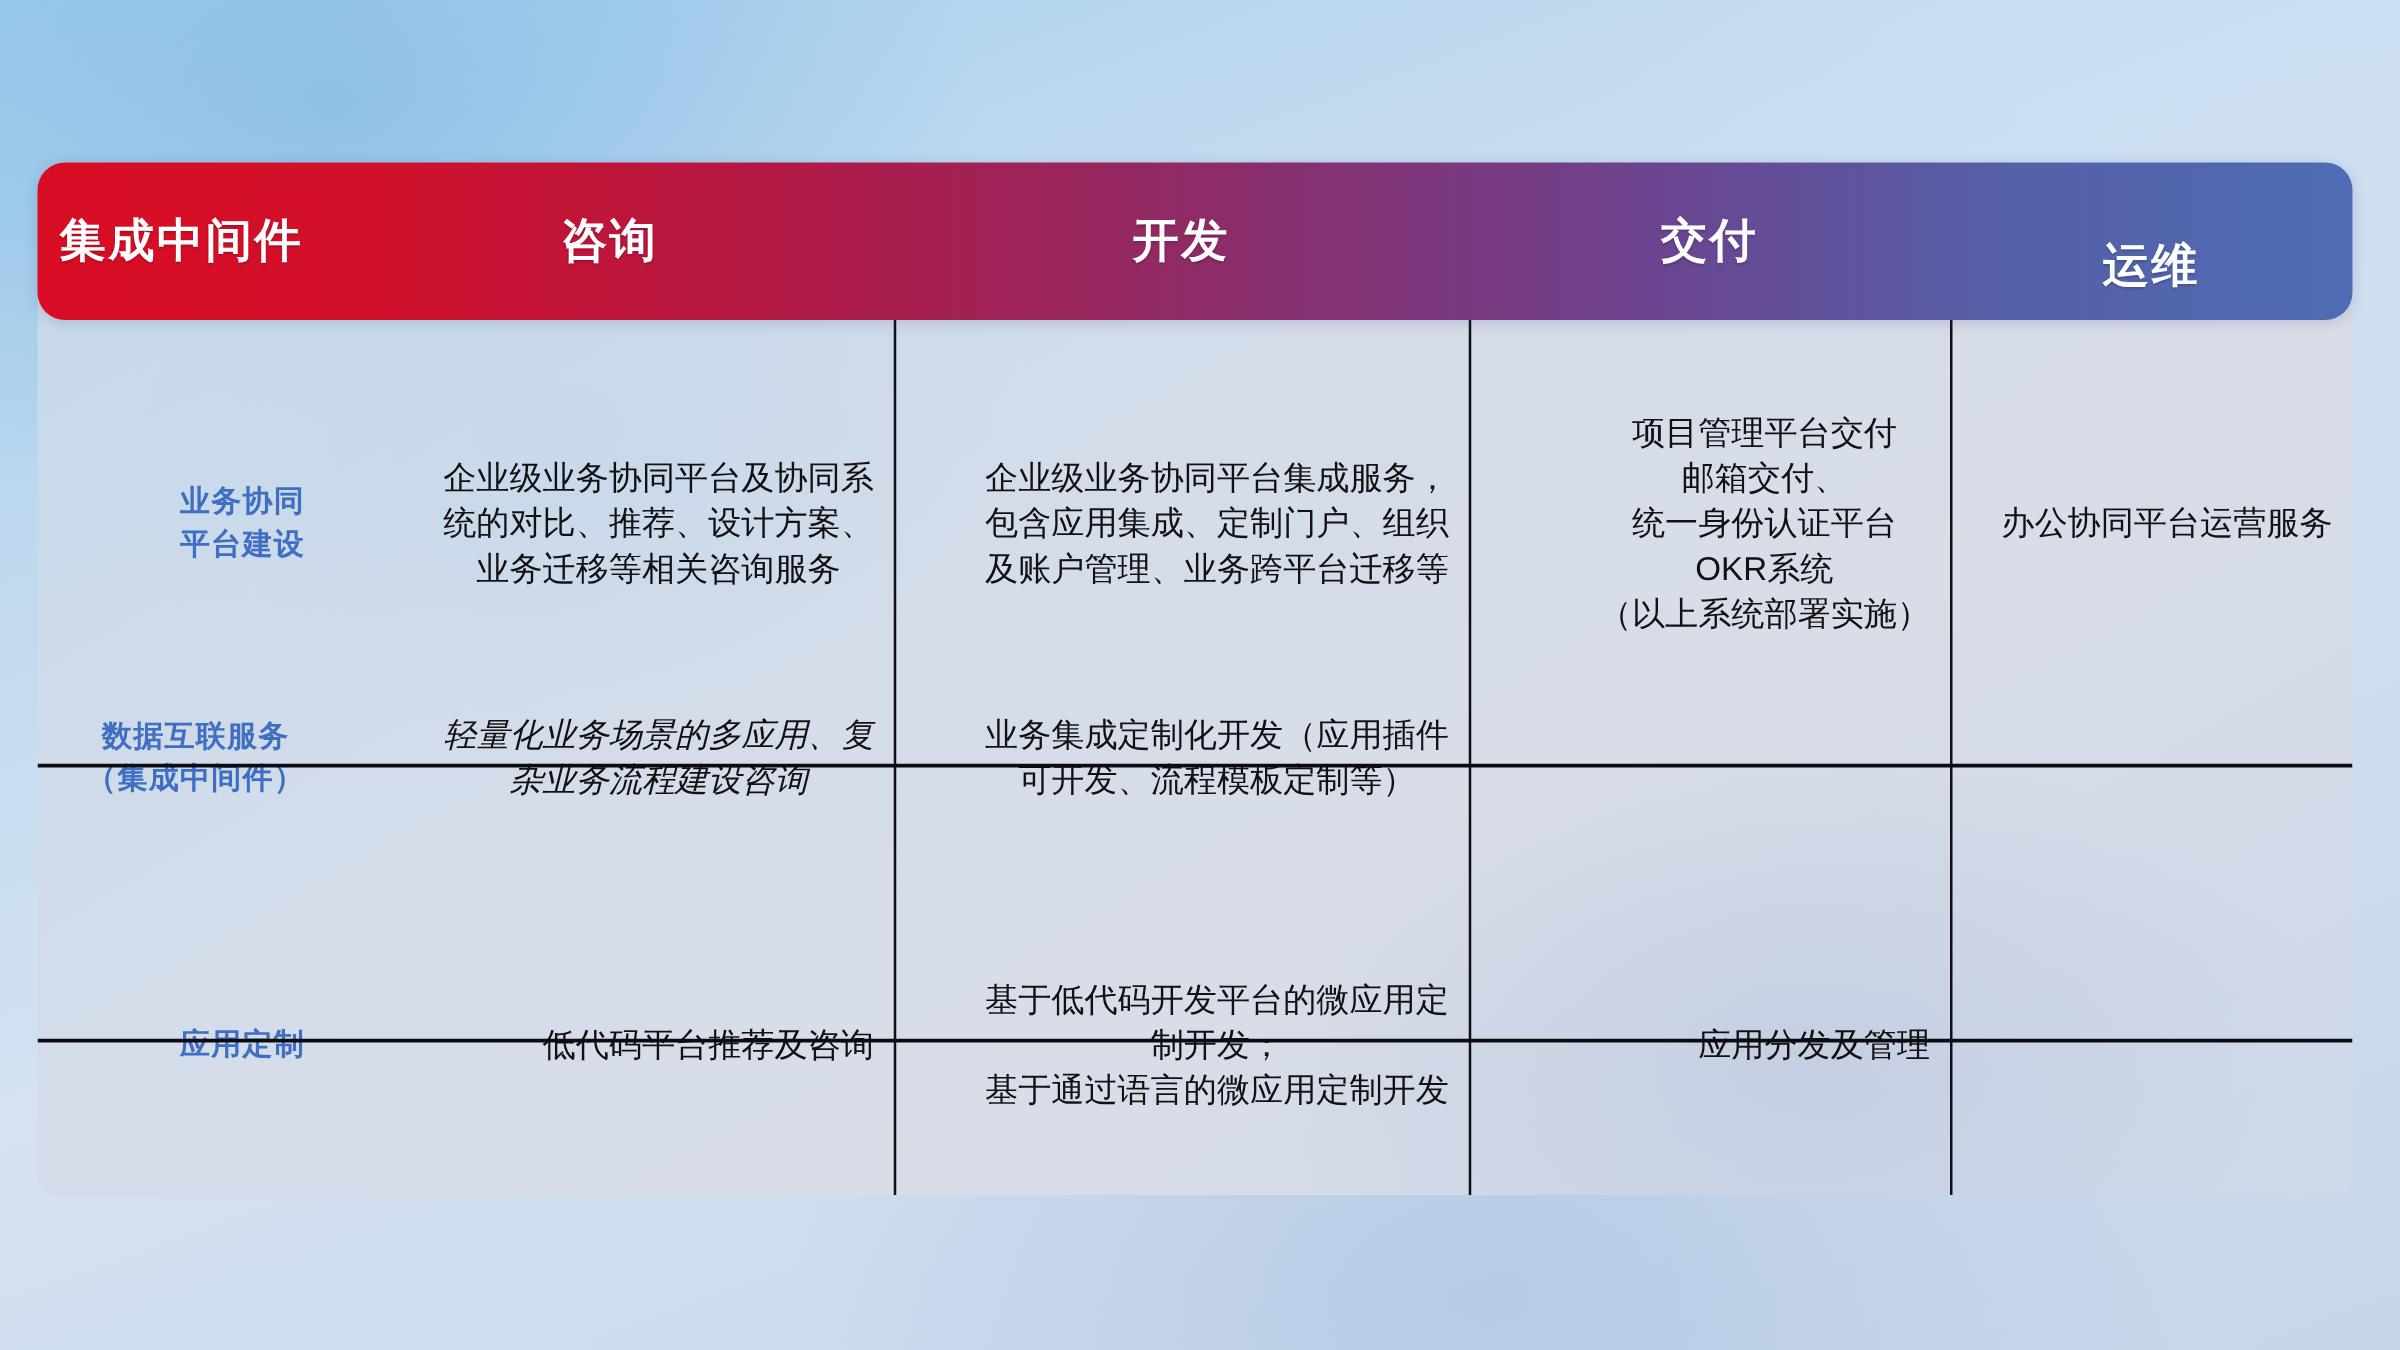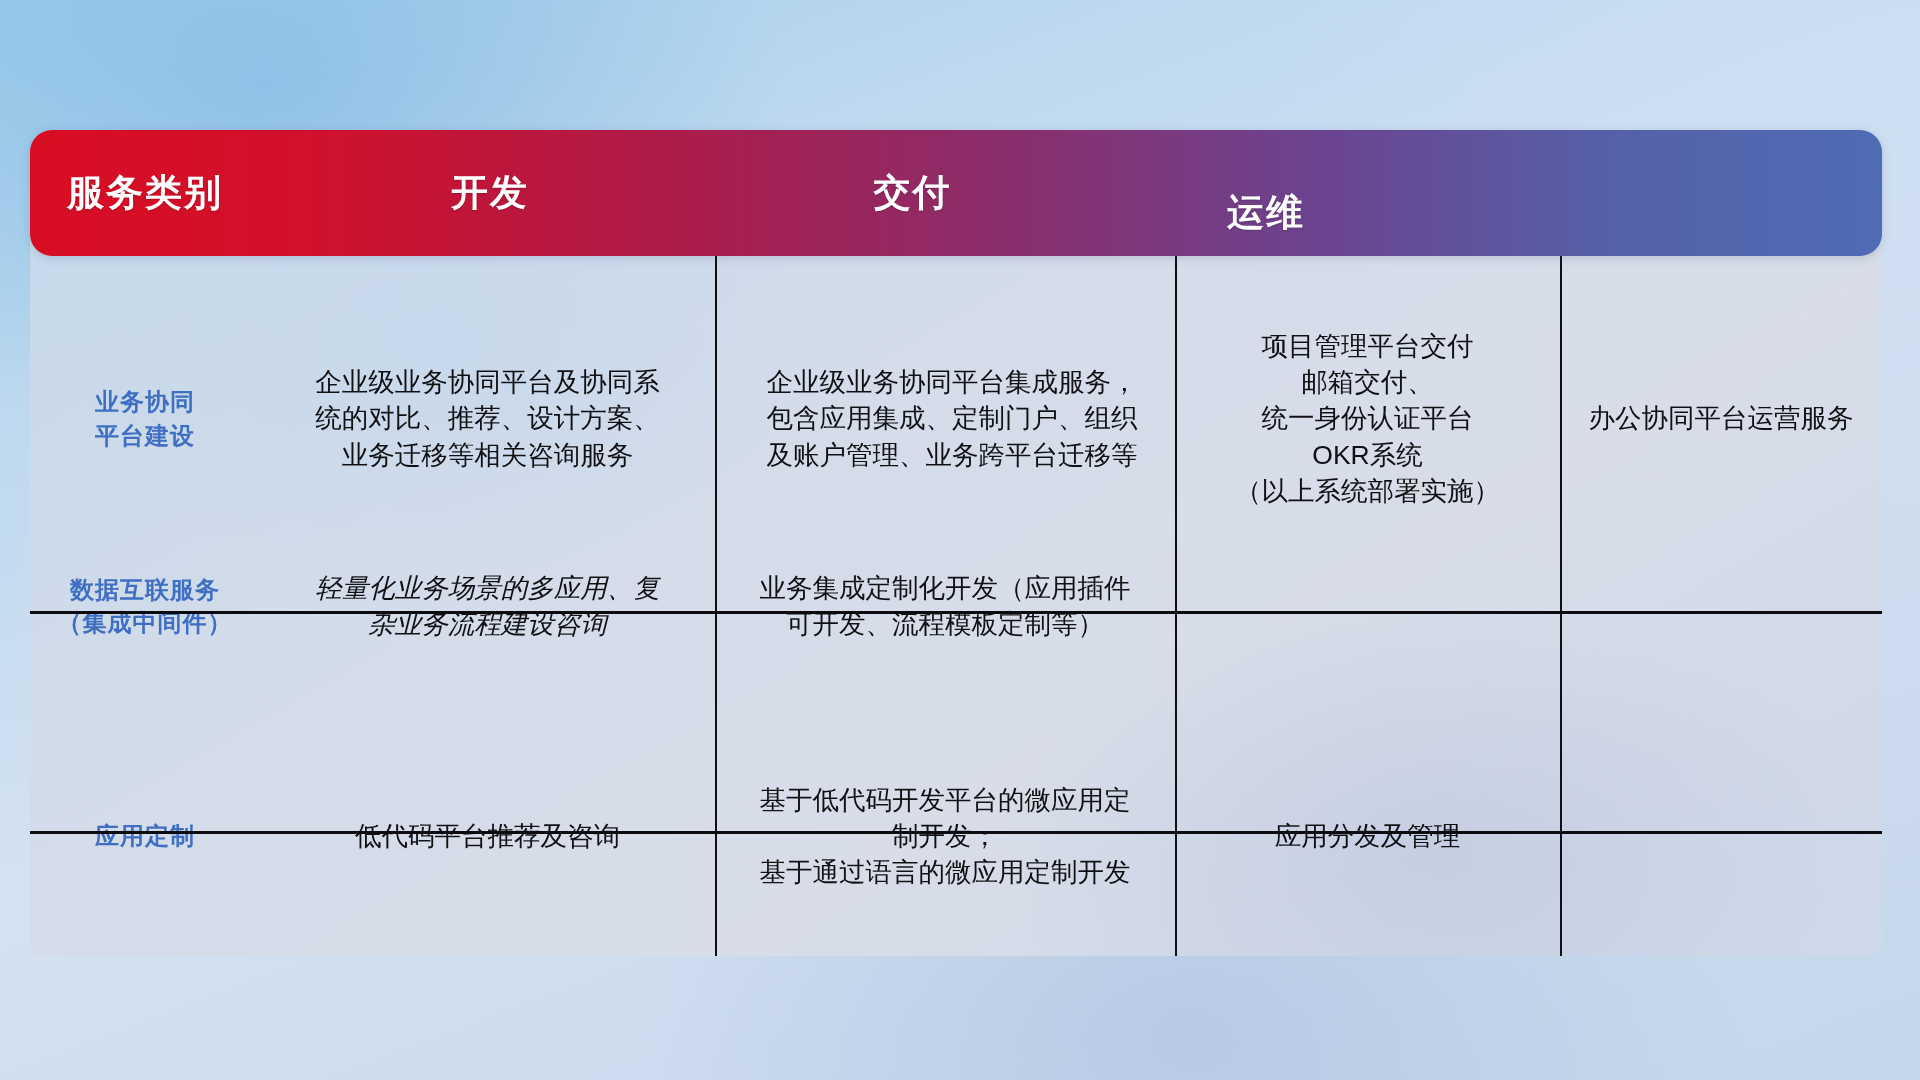--- a/index.html
+++ b/index.html
@@ -95,21 +95,21 @@
     height: 3px;
     background: #0c0c10;
     z-index: 4;
   }
   .row-sep.s1 { top: 385px; }
   .row-sep.s2 { top: 605px; }
 
   .td {
     display: flex;
     align-items: center;
-    justify-content: center;
+    justify-content: flex-end;
     padding: 0 16px;
     font-size: 26.5px;
     line-height: 1.36;
     color: #111114;
     text-align: center;
     position: relative;
   }
 
   
   .vline {
@@ -211,21 +211,24 @@
       </div>
       <div class="td" style="width:322px;">
         <span class="cell-text"></span>
       </div>
     </div>
 
   </div>
 
   <div class="thead">
     <div class="th" style="width:230px;">
-      <span>服务类别</span>
+      <span>集成中间件</span>
+    </div>
+    <div class="th" style="width:455px;">
+      <span>咨询</span>
     </div>
     <div class="th" style="width:460px;">
       <span>开发</span>
     </div>
     <div class="th" style="width:385px;">
       <span>交付</span>
     </div>
     <div class="th" style="width:322px;margin-top:39px;">
       <span>运维</span>
     </div>

